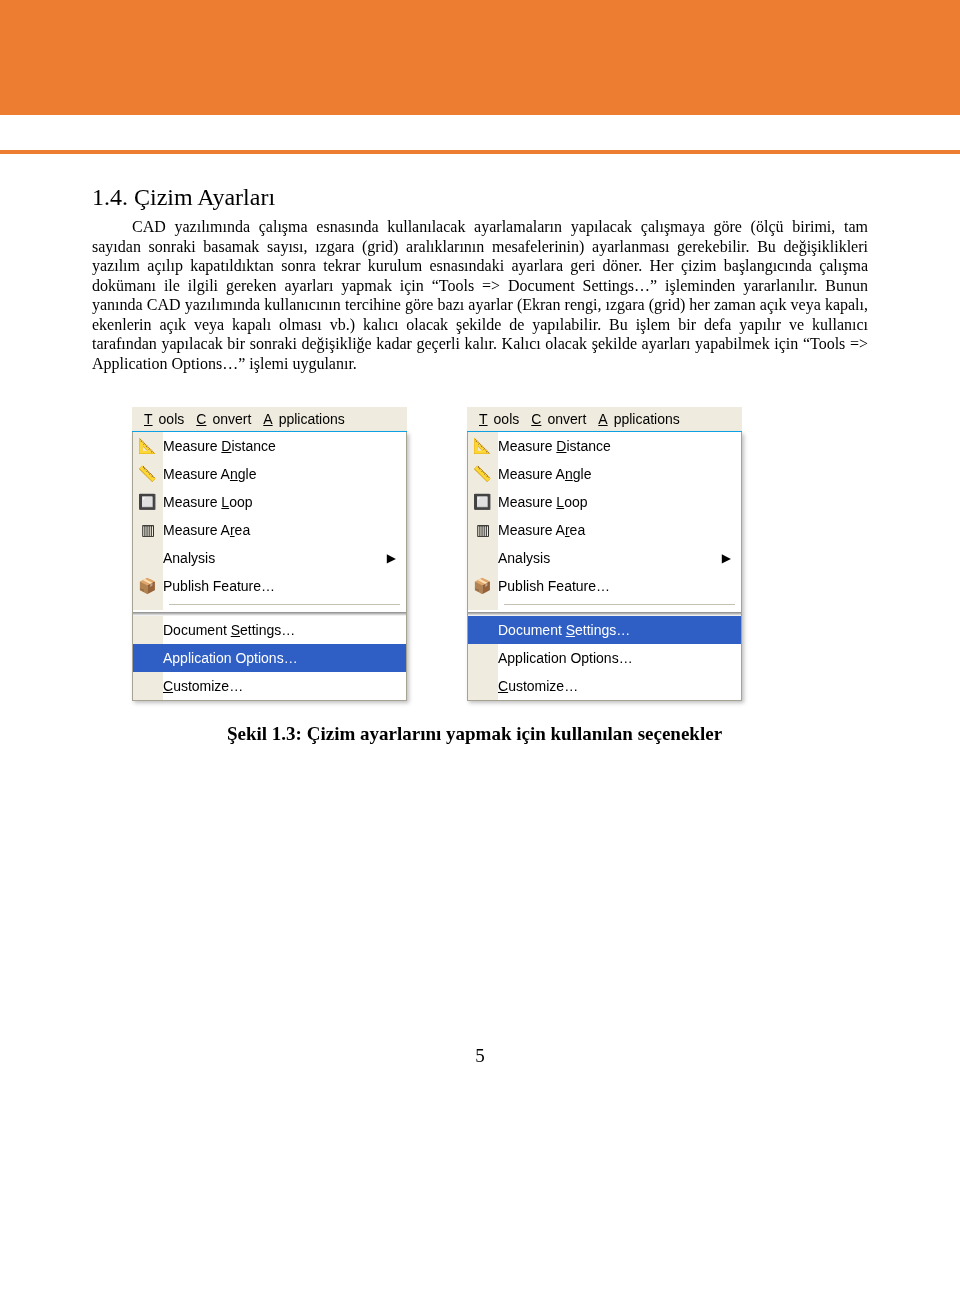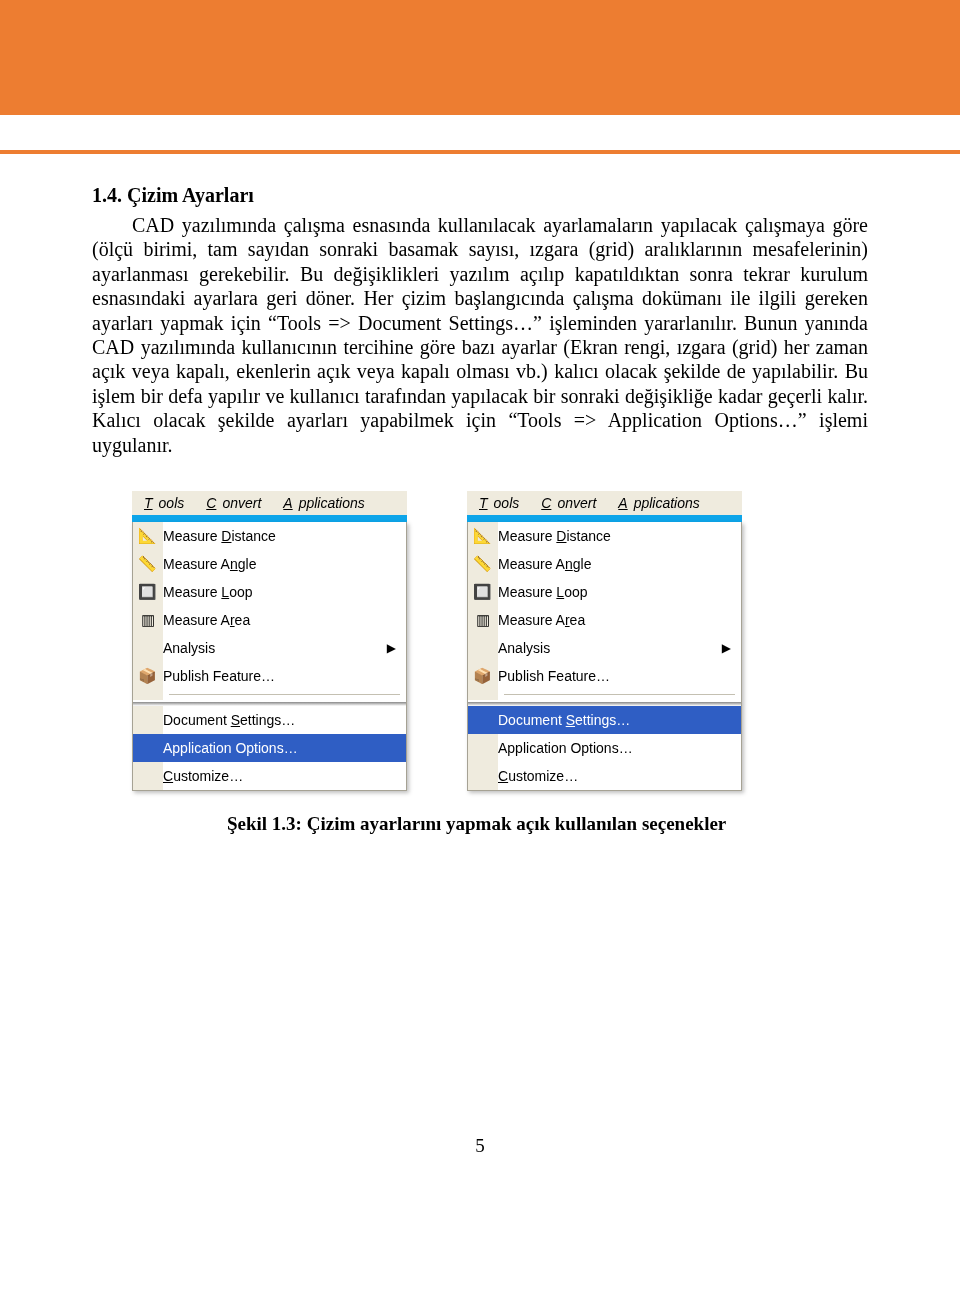--- a/index.html
+++ b/index.html
@@ -18,27 +18,27 @@
   .hr-line {
     margin-top: 35px;
     height: 4px;
     background: #ed7d31;
     width: 100%;
   }
   .page {
     padding: 30px 92px 60px 92px;
   }
   .heading {
-    font-size: 20px;
-    font-weight: bold;
+    font-size: 24px;
+    font-weight: normal;
     color: #000;
     margin: 0 0 6px 0;
   }
   .body-text {
-    font-size: 20px;
+    font-size: 16px;
     line-height: 1.22;
     text-align: justify;
     text-indent: 40px;
     margin: 0;
     color: #000;
   }
   .figure-wrap {
     margin-top: 34px;
     margin-left: 40px;
   }
@@ -50,24 +50,22 @@
     width: 275px;
     background: #fff;
     font-family: Tahoma, Arial, sans-serif;
     font-size: 14px;
     color: #000;
   }
   .menu-bar {
     display: flex;
     align-items: center;
     background: #efebde;
-    border-bottom: 7px solid #0ea5e9;
+    border-bottom: 1px solid #0ea5e9;
     padding: 3px 6px;
-    gap: 10px;
-    font-style: italic;
   }
   .menu-bar span { padding: 1px 3px; }
   .menu-body {
     background: #fff;
     border: 1px solid #a6a294;
     border-top: none;
     box-shadow: 2px 2px 4px rgba(0,0,0,.25);
   }
   .menu-item {
     display: flex;
@@ -234,17 +232,17 @@
           </div>
           <div class="menu-item">
             <div class="icon-cell"></div>
             <span class="label"><span class="u">C</span><span>ustomize…</span></span>
           </div>
         </div>
       </div>
 
     </div>
 
-    <div class="caption">Şekil 1.3: Çizim ayarlarını yapmak açık kullanılan seçenekler</div>
+    <div class="caption">Şekil 1.3: Çizim ayarlarını yapmak için kullanılan seçenekler</div>
   </div>
 
   <div class="page-number">5</div>
 </div>
 
 </body></html>

